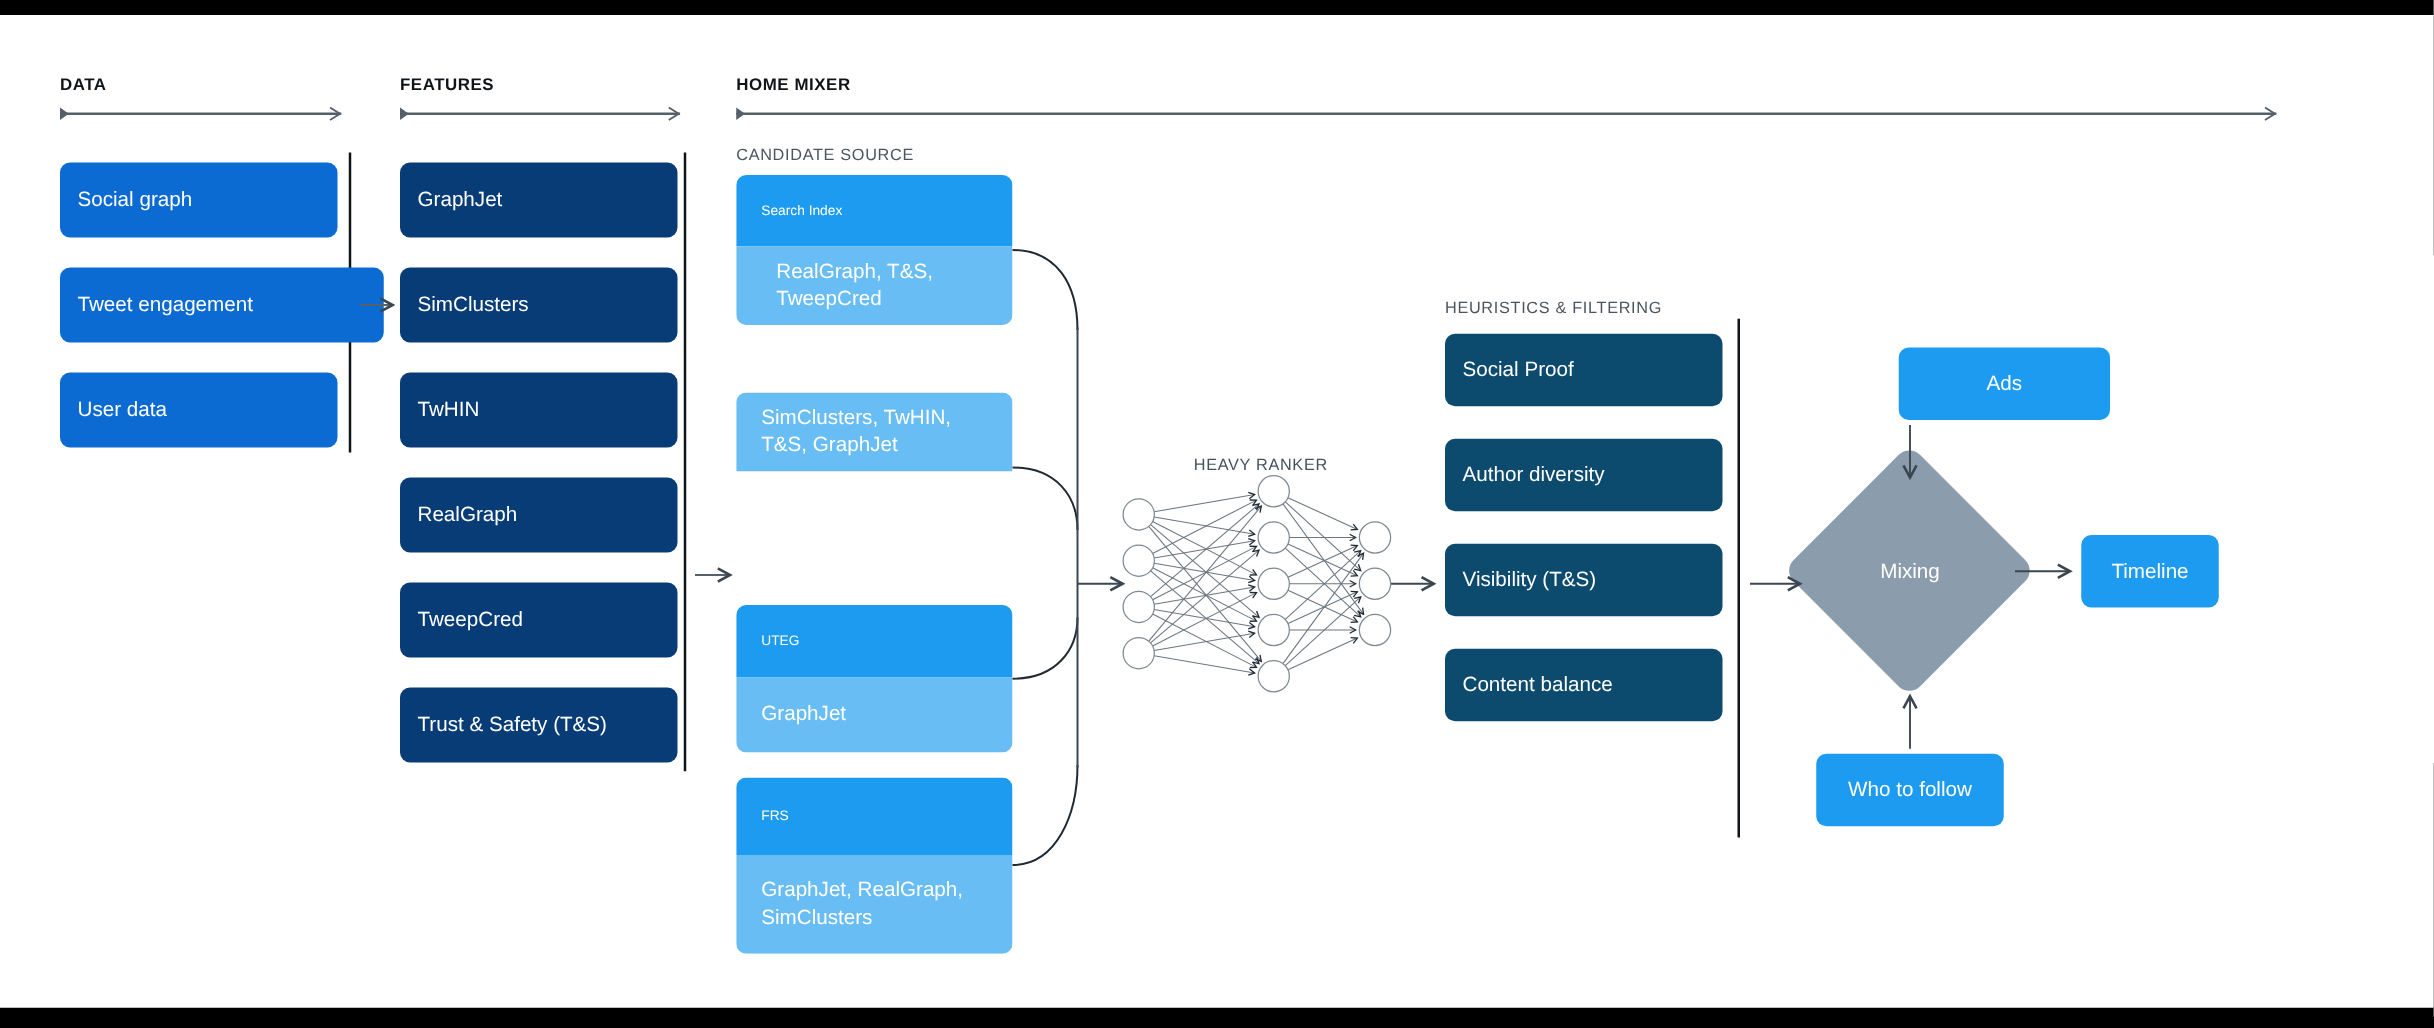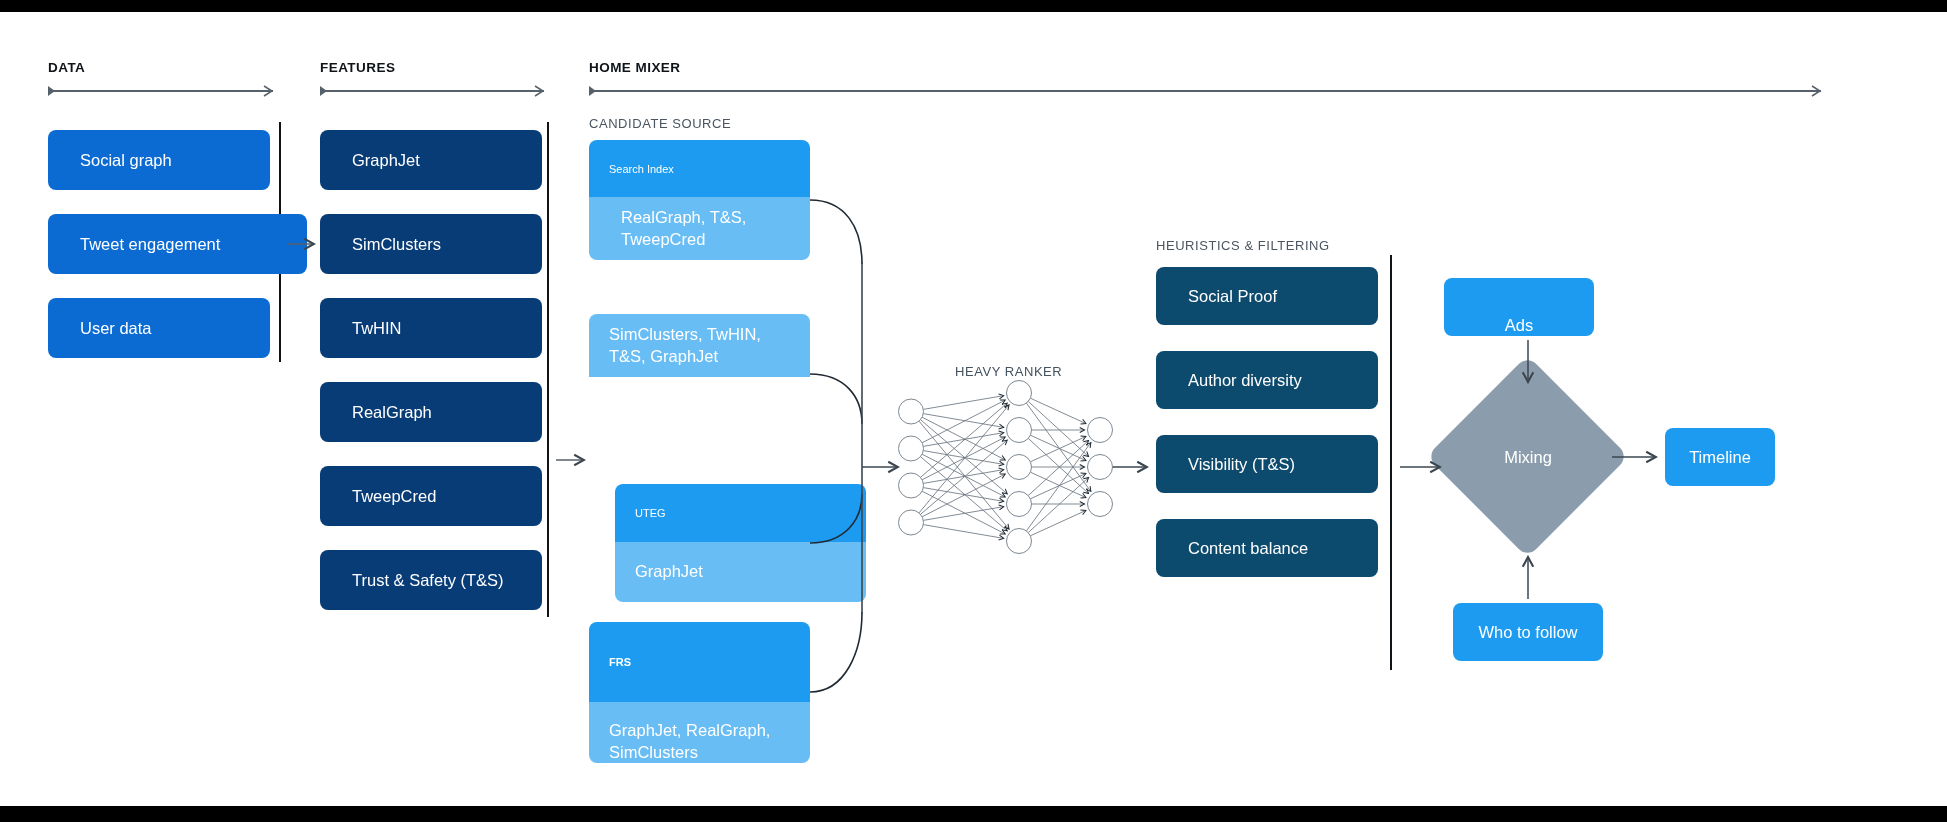--- a/index.html
+++ b/index.html
@@ -35,21 +35,21 @@
   .axis .head{position:absolute;right:-1px;top:-1px;width:12px;height:12px;}
 
   
   .vrule{position:absolute;width:1.6px;background:#0f1419;}
 
   
   .box{
     position:absolute;border-radius:8px;
     display:flex;align-items:center;
     color:#fff;box-sizing:border-box;
-    padding:0 32px;
+    padding:0 14px;
     font-size:16.5px;font-weight:400;line-height:1.25;
   }
   .box.data{background:#0b6bd3;}
   .box.feature{background:#083c77;}
   .box.heur{background:#0c4a6e;}
   .box.out{background:#1d9bf0;justify-content:center;padding:0 14px;}
 
   
   .cs-card{position:absolute;border-radius:8px;overflow:hidden;}
   .cs-head{
@@ -160,45 +160,45 @@
       <div class="cs-head" style="height:57px;">Search Index</div>
       <div class="cs-body" style="height:63px;white-space:pre-line;padding-left:32px;">RealGraph, T&amp;S,
 TweepCred</div>
     </div>
 
     <div class="cs-card" style="left:589px;top:302px;width:221px;height:120px;">
       <div class="cs-body" style="height:63px;white-space:pre-line;">SimClusters, TwHIN,
 T&amp;S, GraphJet</div>
     </div>
 
-    <div class="cs-card" style="left:589px;top:472px;width:251px;height:118px;margin-left:26px;">
+    <div class="cs-card" style="left:589px;top:472px;width:221px;height:118px;">
       <div class="cs-head" style="height:58px;">UTEG</div>
       <div class="cs-body" style="height:60px;white-space:pre-line;">GraphJet</div>
     </div>
 
     <div class="cs-card" style="left:589px;top:610px;width:221px;height:141px;">
-      <div class="cs-head" style="height:80px;font-weight:bold;">FRS</div>
+      <div class="cs-head" style="height:62px;">FRS</div>
       <div class="cs-body" style="height:79px;white-space:pre-line;">GraphJet, RealGraph,
 SimClusters</div>
     </div>
 
     <div class="box heur" style="left:1156px;top:255px;width:222px;height:58px;">
       <span>Social Proof</span>
     </div>
     <div class="box heur" style="left:1156px;top:339px;width:222px;height:58px;">
       <span>Author diversity</span>
     </div>
     <div class="box heur" style="left:1156px;top:423px;width:222px;height:58px;">
       <span>Visibility (T&amp;S)</span>
     </div>
     <div class="box heur" style="left:1156px;top:507px;width:222px;height:58px;">
       <span>Content balance</span>
     </div>
 
-    <div class="box out" style="left:1444px;top:266px;width:150px;height:58px;align-items:flex-end;">
+    <div class="box out" style="left:1519px;top:266px;width:169px;height:58px;">
       <span>Ads</span>
     </div>
 
     <div class="diamond" style="left:1456px;top:373px;width:143px;height:143px;"></div>
     <div class="diamond-label" style="left:1453px;top:415px;width:150px;height:60px;">Mixing</div>
 
     <div class="box out" style="left:1665px;top:416px;width:110px;height:58px;">
       <span>Timeline</span>
     </div>
 

